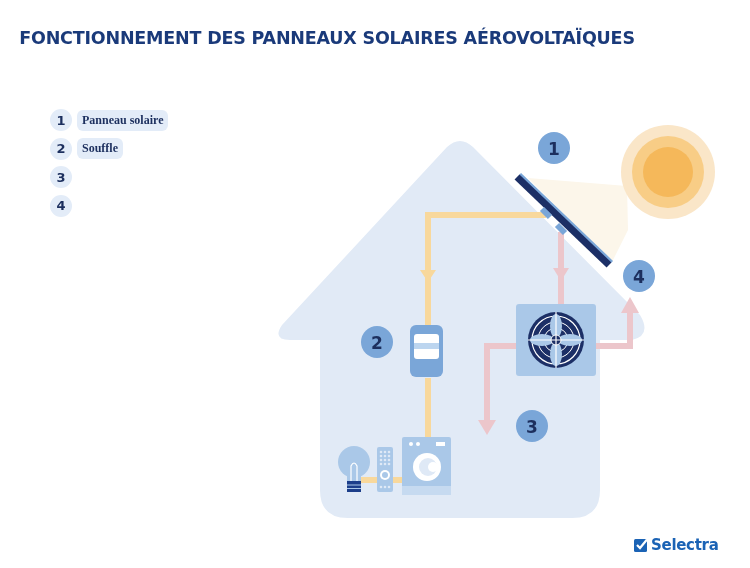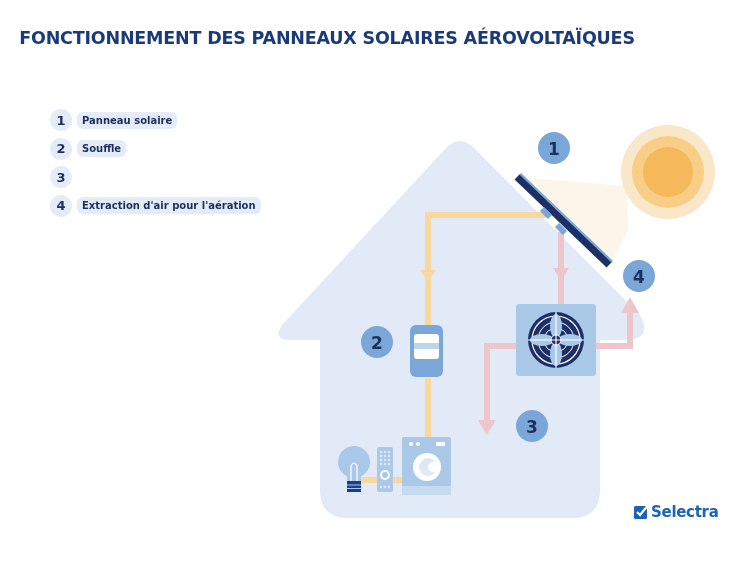--- a/index.html
+++ b/index.html
@@ -10,26 +10,26 @@
       color: #1a3a7a; letter-spacing: -0.2px;
     }
     .legend { position: absolute; left: 50px; top: 106px; }
     .legend-item { display: flex; align-items: center; height: 28.5px; }
     .legend-num {
       width: 22px; height: 22px; border-radius: 50%; background: #e3ecf8;
       color: #1c2f5e; font-weight: bold; font-size: 13px;
       display: flex; align-items: center; justify-content: center; margin-right: 5px;
     }
     .legend-label {
-      background: #e3ecf8; color: #1c2f5e; font-weight: bold; font-size: 10px;
-      padding: 3px 5px; border-radius: 6px; white-space: nowrap;
+      background: #e3ecf8; color: #1c2f5e; font-weight: bold; font-size: 12px;
+      padding: 3px 5px; border-radius: 6px; white-space: nowrap; font-family: Liberation Serif, serif;
     }
     svg.scene { position: absolute; left: 0; top: 0; }
     .badge-text { font-family: "DejaVu Sans", sans-serif; font-weight: bold; font-size: 17px; fill: #1c2f5e; }
-    .logo { position: absolute; left: 634px; top: 503px; display: flex; align-items: center; }
+    .logo { position: absolute; left: 634px; top: 536px; display: flex; align-items: center; }
     .logo-text { font-family: "DejaVu Sans", sans-serif; font-weight: bold; font-size: 15px; color: #1b63b5; margin-left: 3px; letter-spacing: -0.3px; }
   </style>
 </head>
 <body>
 
 <div class="title">FONCTIONNEMENT DES PANNEAUX SOLAIRES AÉROVOLTAÏQUES</div>
 
 <div class="legend">
   <div class="legend-item">
     <div class="legend-num">1</div>
@@ -37,21 +37,20 @@
   </div>
   <div class="legend-item">
     <div class="legend-num">2</div>
     <div class="legend-label">Souffle</div>
   </div>
   <div class="legend-item">
     <div class="legend-num">3</div>
   </div>
   <div class="legend-item">
     <div class="legend-num">4</div>
-    <div class="legend-label">Extraction d'air pour l'aération</div>
   </div>
 </div>
 
 <svg class="scene" width="750" height="568" viewBox="0 0 750 568">
 
   <polygon points="528,178 627,186 628,230 612,262" fill="#fcf6ea"></polygon>
 
   <g>
     <path d="M 320 340 L 290 340 Q 272 340 282 325 L 447 147 Q 460 135 473 147 L 640 315 Q 652 335 632 340 L 600 340 L 600 490 Q 600 518 572 518 L 348 518 Q 320 518 320 490 Z" fill="#e1eaf6"></path>
   </g>

